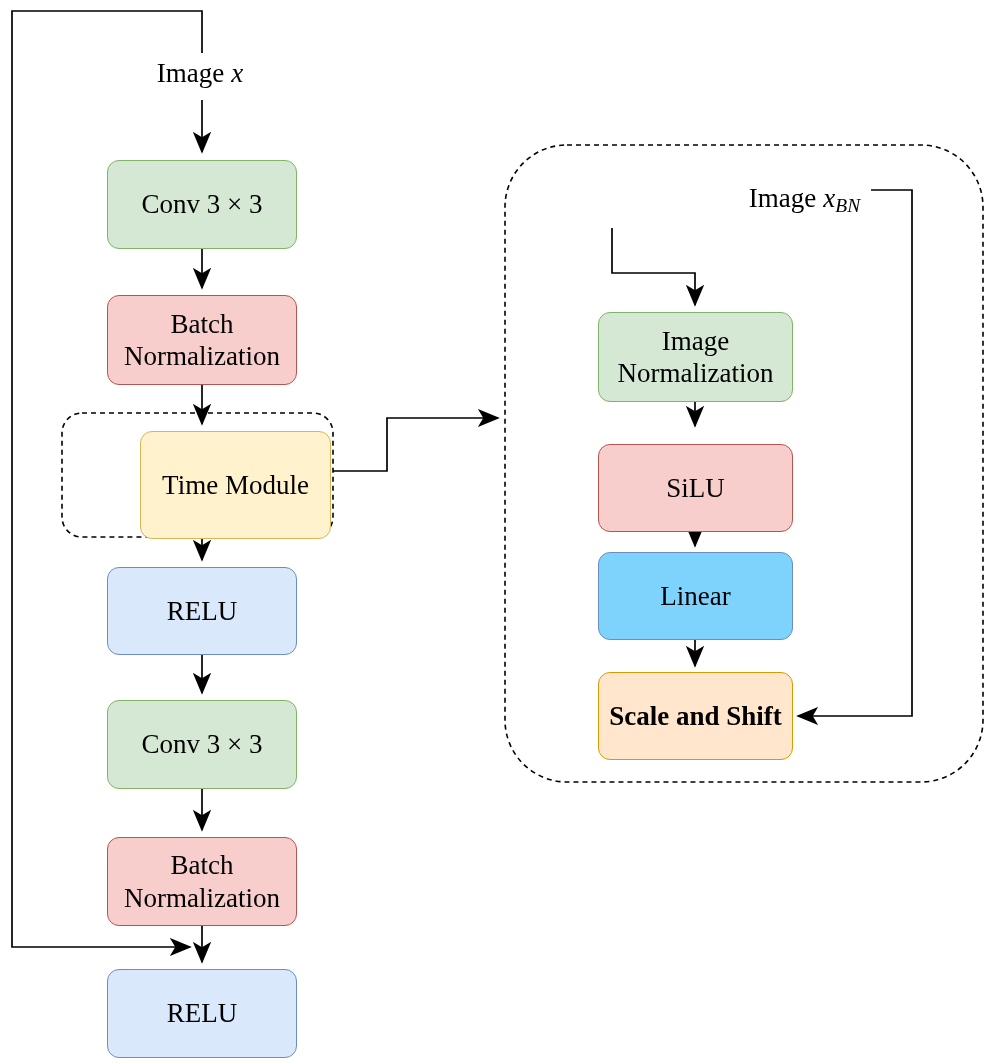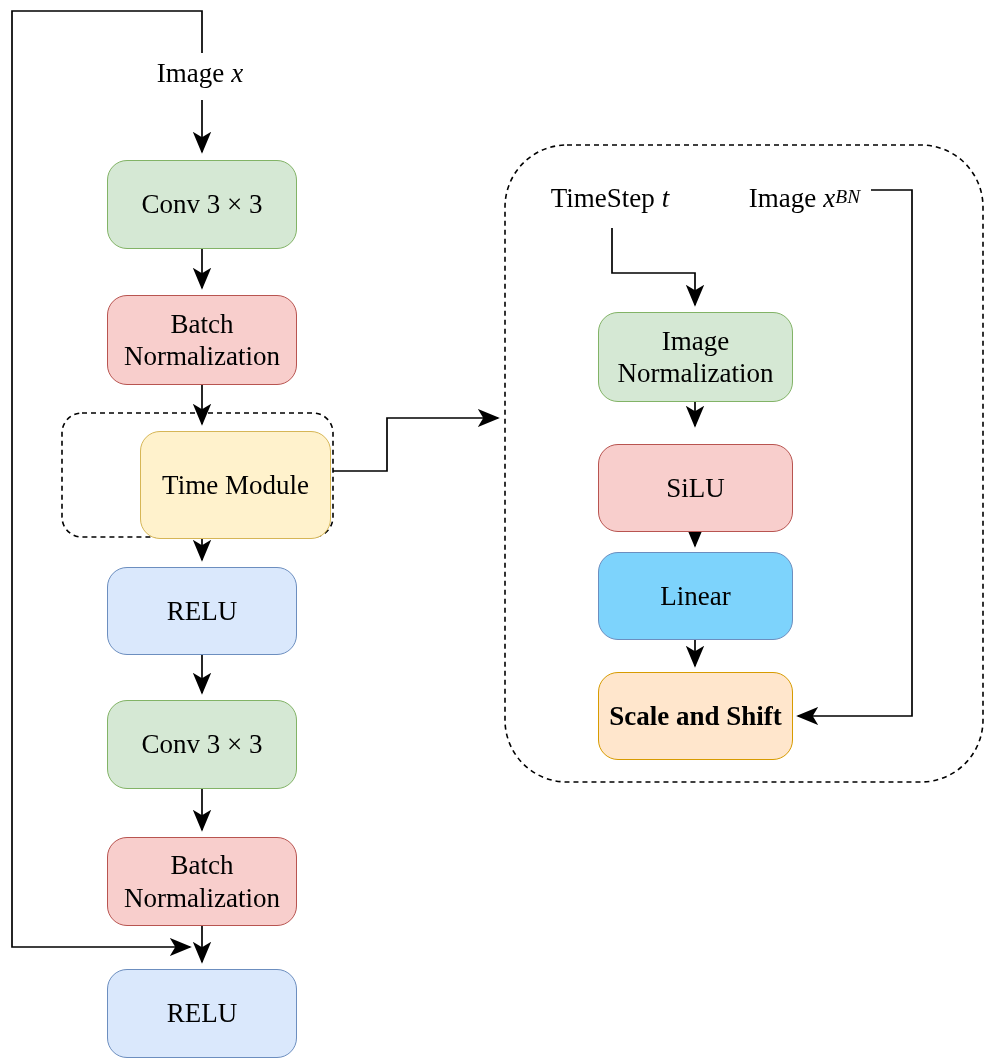--- a/index.html
+++ b/index.html
@@ -14,29 +14,29 @@
   }
   #wires { position: absolute; left: 0; top: 0; width: 989px; height: 1064px; }
   .node {
     position: absolute;
     box-sizing: border-box;
     display: flex;
     align-items: center;
     justify-content: center;
     text-align: center;
     border: 1.7px solid #000;
-    border-radius: 20px;
+    border-radius: 12px;
     font-size: 27px;
     line-height: 1.2;
     padding: 0 2px;
   }
   .flabel {
     position: absolute;
     display: flex;
-    align-items: flex-start;
+    align-items: flex-end;
     justify-content: center;
     font-size: 27px;
     white-space: nowrap;
   }
   .mvar { font-style: italic; margin-left: 7px; }
   .msub { font-style: italic; font-size: 0.72em; vertical-align: sub; position: relative; top: 0.18em; }
   
   .n-conv1      { left: 107px; top: 160px; width: 190px; height: 89px; }
   .n-bn1        { left: 107px; top: 295px; width: 190px; height: 90px; }
   .n-time       { left: 104px; top: 431px; width: 191px; height: 108px; margin-left: 36px; }
@@ -85,24 +85,20 @@
       <path d="M 695 520 L 695 546" marker-end="url(#arrow)"></path>
       <path d="M 695 640 L 695 666" marker-end="url(#arrow)"></path>
     </g>
   </svg>
 
   <div class="flabel l-imagex">
     <span>Image</span>
     <span class="mvar">x</span>
   </div>
 
-  <div class="flabel l-timestep">
-    <span>TimeStep</span>
-    <span class="mvar">t</span>
-  </div>
 
   <div class="flabel l-imagebn">
     <span>Image</span>
     <span class="mvar">x</span>
       <span class="msub">BN</span>
   </div>
 
   <div class="node n-conv1" style="background-color: rgb(213, 232, 212); border-color: rgb(130, 179, 102);">
     <span>Conv 3 × 3</span>
   </div>

